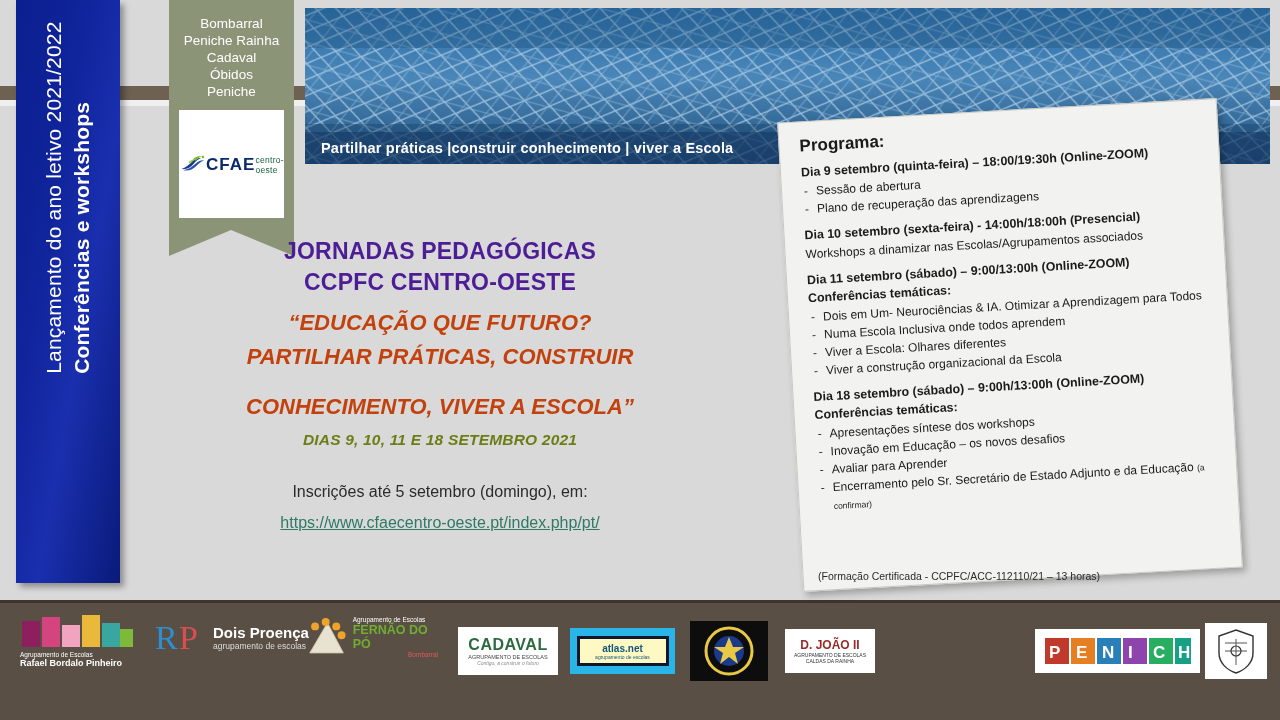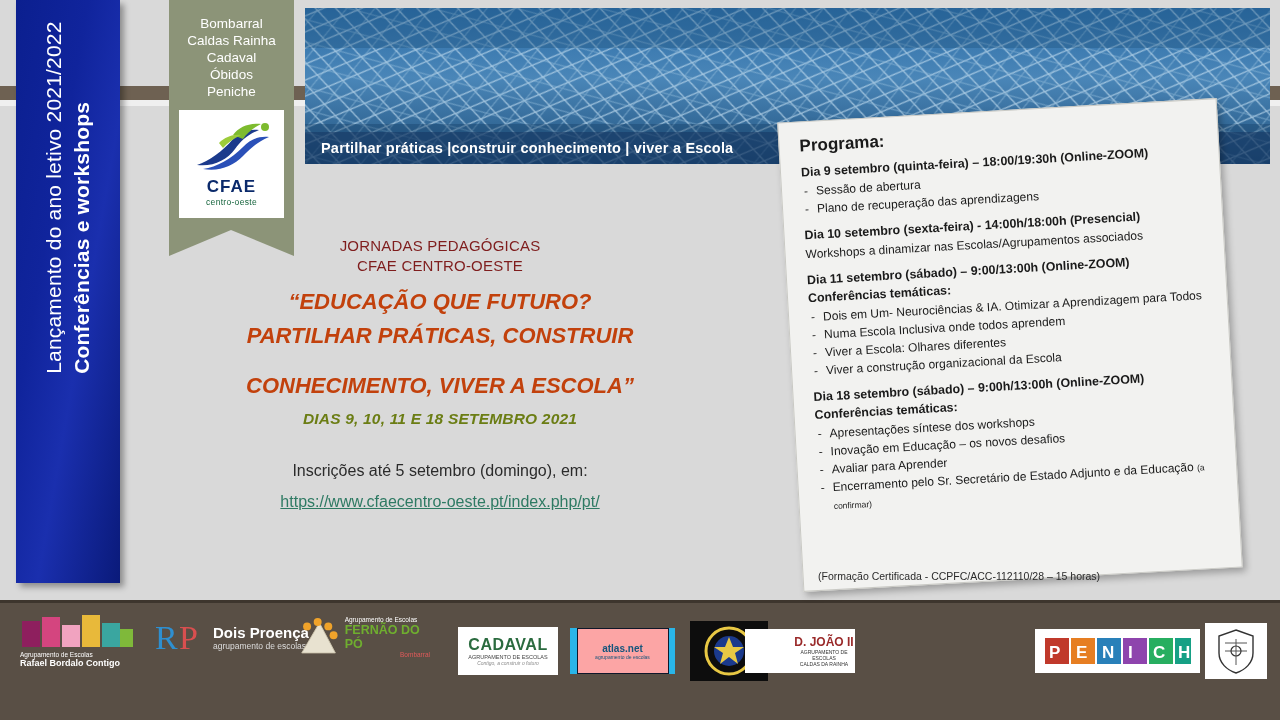--- a/index.html
+++ b/index.html
@@ -73,21 +73,21 @@
   .badge-towns {
     padding-top:16px;
     text-align:center;
     color:#ffffff;
     font-size:13.5px;
     line-height:1.25;
   }
   .badge-logo {
     position:absolute; left:10px; top:110px; width:105px; height:108px;
     background:#ffffff;
-    display:flex; flex-direction:column; align-items:center; justify-content:center;
+    display:flex; flex-direction:row; align-items:center; justify-content:center;
   }
   .badge-logo .mark { width:86px; height:56px; }
   .badge-logo .cfae-word {
     font-size:17px; font-weight:bold; color:#0b2a6b; letter-spacing:1px; line-height:1;
     margin-top:1px;
   }
   .badge-logo .cfae-sub {
     font-size:8.5px; color:#16643d; letter-spacing:0.3px; margin-top:2px;
   }
 
@@ -104,21 +104,21 @@
     color:#ffffff; font-size:14.5px; font-weight:bold;
     display:flex; align-items:center; padding-left:16px;
     letter-spacing:0.2px;
   }
 
   
   .center {
     position:absolute; left:150px; top:236px; width:580px; text-align:center;
   }
   .jp-line1 {
-    color:#7f1d1d; font-size:15px; font-weight:normal; line-height:1.35;
+    color:#4c1d95; font-size:23px; font-weight:bold; line-height:1.35;
     letter-spacing:0.2px;
   }
   .jp-theme {
     color:#c2410c; font-size:22px; font-weight:bold; font-style:italic;
     line-height:1.55; margin-top:8px;
   }
   .jp-dates {
     color:#6b7d14; font-size:15.5px; font-weight:bold; font-style:italic;
     margin-top:7px; letter-spacing:0.2px;
   }
@@ -165,25 +165,25 @@
   .logos {
     position:absolute; left:0; top:615px; width:1280px; height:90px;
   }
   .logo { position:absolute; top:0; display:flex; align-items:center; }
 
   .lg-label { font-size:6px; color:#ffffff; }
 
   
   .l1 { left:20px;  width:130px; }
   .l2 { left:155px; width:165px; }
-  .l3 { left:300px; width:130px; }
+  .l3 { left:308px; width:130px; }
   .l4 { left:458px; width:100px; }
   .l5 { left:570px; width:105px; }
   .l6 { left:690px; width:78px;  }
-  .l7 { left:745px; width:110px;padding-left:48px; }
+  .l7 { left:785px; width:90px; }
   .l8 { left:900px; width:125px; }
   .l9 { left:1035px;width:165px; }
   .l10{ left:1205px;width:62px;  }
 
   .white-card { background:#ffffff; display:flex; align-items:center; justify-content:center; }
 </style>
 </head>
 <body>
 
 <div class="bg-top"></div>
@@ -195,21 +195,21 @@
 <div class="left-banner">
   <div class="left-banner-text">
     <span class="l1">Lançamento do ano letivo 2021/2022</span>
     <span class="l2">Conferências e workshops</span>
   </div>
 </div>
 
 <div class="badge">
   <div class="badge-towns">
     <div>Bombarral</div>
-    <div>Caldas Rainha</div>
+    <div>Peniche Rainha</div>
     <div>Cadaval</div>
     <div>Óbidos</div>
     <div>Peniche</div>
   </div>
   <div class="badge-logo">
     <svg class="mark" viewBox="0 0 86 56">
       <path d="M8 44 C20 40 34 30 44 18 C50 11 58 8 70 9 C58 14 52 20 46 28 C38 39 24 46 8 44 Z" fill="#1b3a8c"></path>
       <path d="M14 48 C28 46 42 38 54 26 C62 18 70 15 80 16 C68 21 62 27 54 35 C44 45 30 51 14 48 Z" fill="#2a50b8"></path>
       <path d="M44 14 C50 6 60 2 72 3 C64 7 58 12 54 18 Z" fill="#7dbb2e"></path>
       <path d="M30 22 C36 16 44 13 52 14 C44 18 38 22 34 27 Z" fill="#9ccc3a"></path>
@@ -240,21 +240,21 @@
     <rect width="965" height="156" fill="url(#mesh)"></rect>
     <rect width="965" height="156" fill="url(#mesh2)"></rect>
     <rect width="965" height="40" fill="#1d4f7c" opacity="0.35"></rect>
     <rect y="116" width="965" height="40" fill="#17406a" opacity="0.4"></rect>
   </svg>
 </div>
 <div class="photo-caption">Partilhar práticas |construir conhecimento | viver a Escola</div>
 
 <div class="center">
   <div class="jp-line1">JORNADAS PEDAGÓGICAS</div>
-  <div class="jp-line1">CFAE CENTRO-OESTE</div>
+  <div class="jp-line1">CCPFC CENTRO-OESTE</div>
   <div class="jp-theme">“EDUCAÇÃO QUE FUTURO?</div>
   <div class="jp-theme" style="margin-top:0">PARTILHAR PRÁTICAS, CONSTRUIR</div>
   <div class="jp-theme" style="margin-top:16px">CONHECIMENTO, VIVER A ESCOLA”</div>
   <div class="jp-dates">DIAS 9, 10, 11 E 18 SETEMBRO  2021</div>
   <div class="jp-insc">Inscrições até 5 setembro (domingo), em:</div>
   <a class="jp-link" href="#">https://www.cfaecentro-oeste.pt/index.php/pt/</a>
 </div>
 
 <div class="paper">
   <h3>Programa:</h3>
@@ -285,36 +285,36 @@
     <div class="li">Apresentações síntese dos workshops</div>
     <div class="li">Inovação em Educação – os novos desafios</div>
     <div class="li">Avaliar para Aprender</div>
     <div class="li">
       <span>Encerramento pelo Sr. Secretário de Estado Adjunto e da Educação</span>
       <span class="small-note">(a confirmar)</span>
     </div>
   </div>
 </div>
 
-<div class="cert-note">(Formação Certificada - CCPFC/ACC-112110/28  – 15 horas)</div>
+<div class="cert-note">(Formação Certificada - CCPFC/ACC-112110/21  – 13 horas)</div>
 
 <div class="logos">
 
   <div class="logo l1">
     <div style="display:flex;flex-direction:column;">
       <svg width="115" height="36" viewBox="0 0 115 36">
         <rect x="2" y="6" width="18" height="26" fill="#8e1f5e"></rect>
         <rect x="22" y="2" width="18" height="30" fill="#d4457f"></rect>
         <rect x="42" y="10" width="18" height="22" fill="#f1a3c0"></rect>
         <rect x="62" y="0" width="18" height="32" fill="#e8b93a"></rect>
         <rect x="82" y="8" width="18" height="24" fill="#3aa6a0"></rect>
         <rect x="100" y="14" width="13" height="18" fill="#7fb93a"></rect>
       </svg>
       <span class="lg-label" style="font-size:6.5px;">Agrupamento de Escolas</span>
-      <span style="font-size:9px;color:#fff;font-weight:bold;">Rafael Bordalo Contigo</span>
+      <span style="font-size:9px;color:#fff;font-weight:bold;">Rafael Bordalo Pinheiro</span>
     </div>
   </div>
 
   <div class="logo l2">
     <svg width="52" height="44" viewBox="0 0 52 44">
       <text x="0" y="34" font-family="Liberation Serif, serif" font-size="34" fill="#2e8fd0">R</text>
       <text x="24" y="34" font-family="Liberation Serif, serif" font-size="34" fill="#d94f4f">P</text>
     </svg>
     <div style="margin-left:6px;">
       <div style="font-size:15px;color:#ffffff;font-weight:bold;">Dois Proença</div>
@@ -339,21 +339,21 @@
 
   <div class="logo l4 white-card" style="height:48px;top:12px;">
     <div style="text-align:center;">
       <div style="font-size:16px;color:#2b6b3f;font-weight:bold;letter-spacing:0.5px;">CADAVAL</div>
       <div style="font-size:5.5px;color:#444;">AGRUPAMENTO DE ESCOLAS</div>
       <div style="font-size:5px;color:#888;font-style:italic;">Contigo, a construir o futuro</div>
     </div>
   </div>
 
   <div class="logo l5" style="height:46px;top:13px;background:#29b5e8;display:flex;align-items:center;justify-content:center;">
-    <div style="background:#fca5a5;width:92px;height:46px;display:flex;flex-direction:column;align-items:center;justify-content:center;border:1px solid #0f172a;">
+    <div style="background:#fef9c3;width:92px;height:30px;display:flex;flex-direction:column;align-items:center;justify-content:center;border:3px solid #0f172a;">
       <span style="font-size:10px;color:#14557c;font-weight:bold;">atlas.net</span>
       <span style="font-size:5px;color:#14557c;">agrupamento de escolas</span>
     </div>
   </div>
 
   <div class="logo l6" style="height:60px;top:6px;background:#0d0d0d;display:flex;align-items:center;justify-content:center;">
     <svg width="52" height="52" viewBox="0 0 52 52">
       <circle cx="26" cy="26" r="23" fill="none" stroke="#e8c844" stroke-width="3"></circle>
       <circle cx="26" cy="26" r="15" fill="#1b3a8c"></circle>
       <path d="M26 12 L30 22 L41 22 L32 28 L35 39 L26 32 L17 39 L20 28 L11 22 L22 22 Z" fill="#e8c844"></path>

